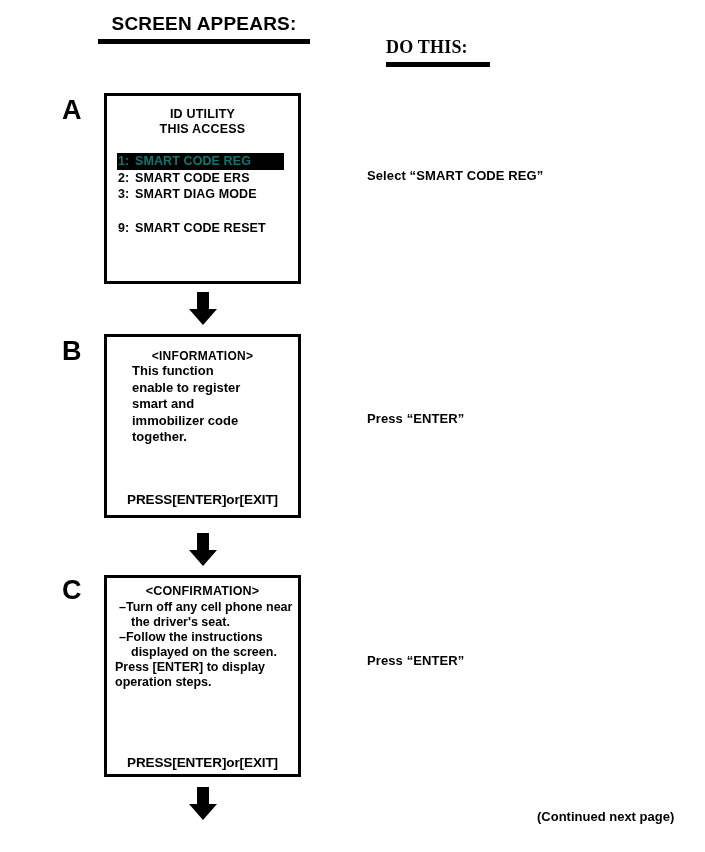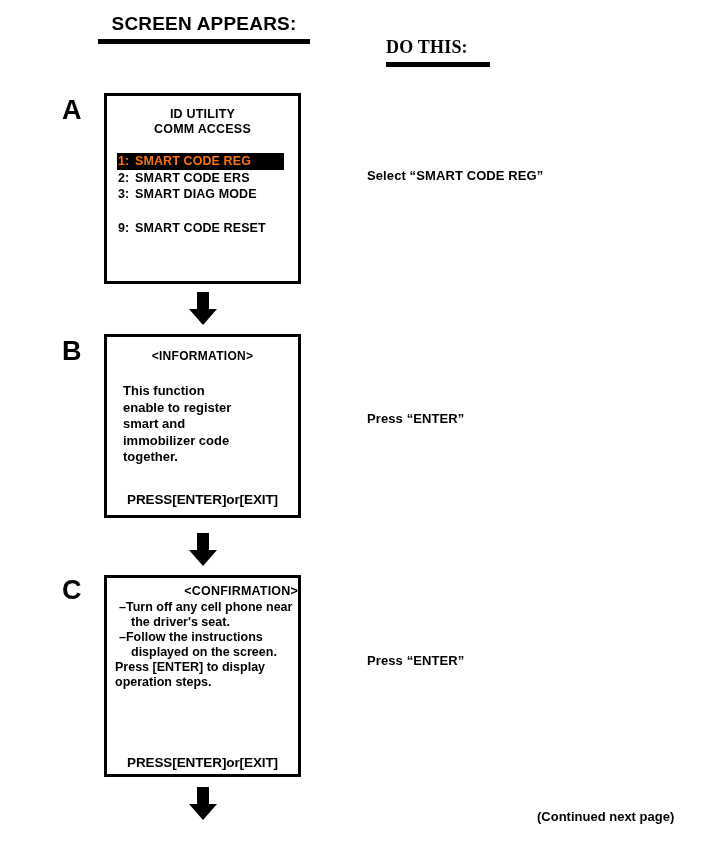--- a/index.html
+++ b/index.html
@@ -93,57 +93,56 @@
   }
   .menu-row {
     font-size: 12.5px;
     line-height: 16.5px;
     letter-spacing: 0.1px;
     white-space: nowrap;
   }
   .menu-row .num { display: inline-block; width: 17px; }
   .menu-row.selected {
     background: #000;
-    color: #f97316;
+    color: #0f766e;
     display: block;
     width: 166px;
     margin-left: -1px;
     padding-left: 1px;
   }
   .menu-gap { height: 17px; }
 
   
   #screen-b { top: 334px; width: 197px; height: 184px; }
   .info-title {
     text-align: center;
     font-size: 12px;
     line-height: 14px;
     padding-top: 12px;
     letter-spacing: 0.3px;
   }
   .info-body {
-    margin-top: 20px;
-    padding-left: 16px;
+    padding-left: 25px;
     font-size: 13px;
     line-height: 16.5px;
   }
   .info-footer {
     position: absolute;
     bottom: 8px;
     left: 0;
     right: 0;
     text-align: center;
     font-size: 13.5px;
     letter-spacing: -0.1px;
   }
 
   
   #screen-c { top: 575px; width: 197px; height: 202px; }
   .conf-title {
-    text-align: right;
+    text-align: center;
     font-size: 12.5px;
     line-height: 15px;
     padding-top: 6px;
     letter-spacing: 0.2px;
   }
   .conf-list { padding-left: 12px; margin-top: 1px; }
   .conf-item {
     font-size: 12.5px;
     line-height: 15px;
     padding-left: 12px;
@@ -207,21 +206,21 @@
     <div>DO THIS:</div>
     <div class="rule"></div>
   </div>
 
   <div class="step-letter" style="left:62px; top:97px;">A</div>
 
   <div class="screen" id="screen-a">
     <div class="screen-inner">
       <div class="menu-title">
         <div>ID UTILITY</div>
-        <div>COMM ACCESS</div>
+        <div>THIS ACCESS</div>
       </div>
       <div class="menu-list">
         <div class="menu-row selected">
           <span class="num">1:</span><span>SMART CODE REG</span>
         </div>
         <div class="menu-row">
           <span class="num">2:</span><span>SMART CODE ERS</span>
         </div>
         <div class="menu-row">
           <span class="num">3:</span><span>SMART DIAG MODE</span>

